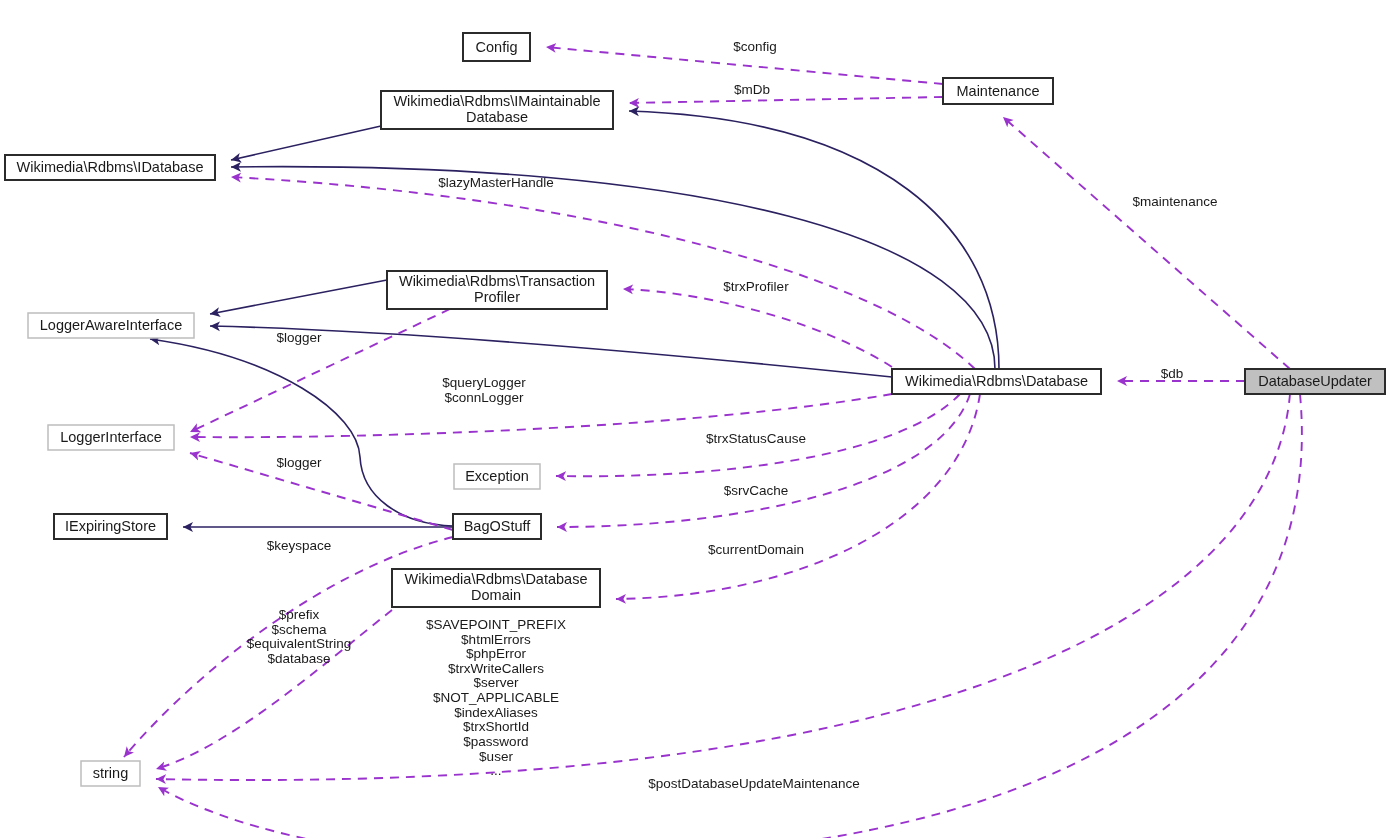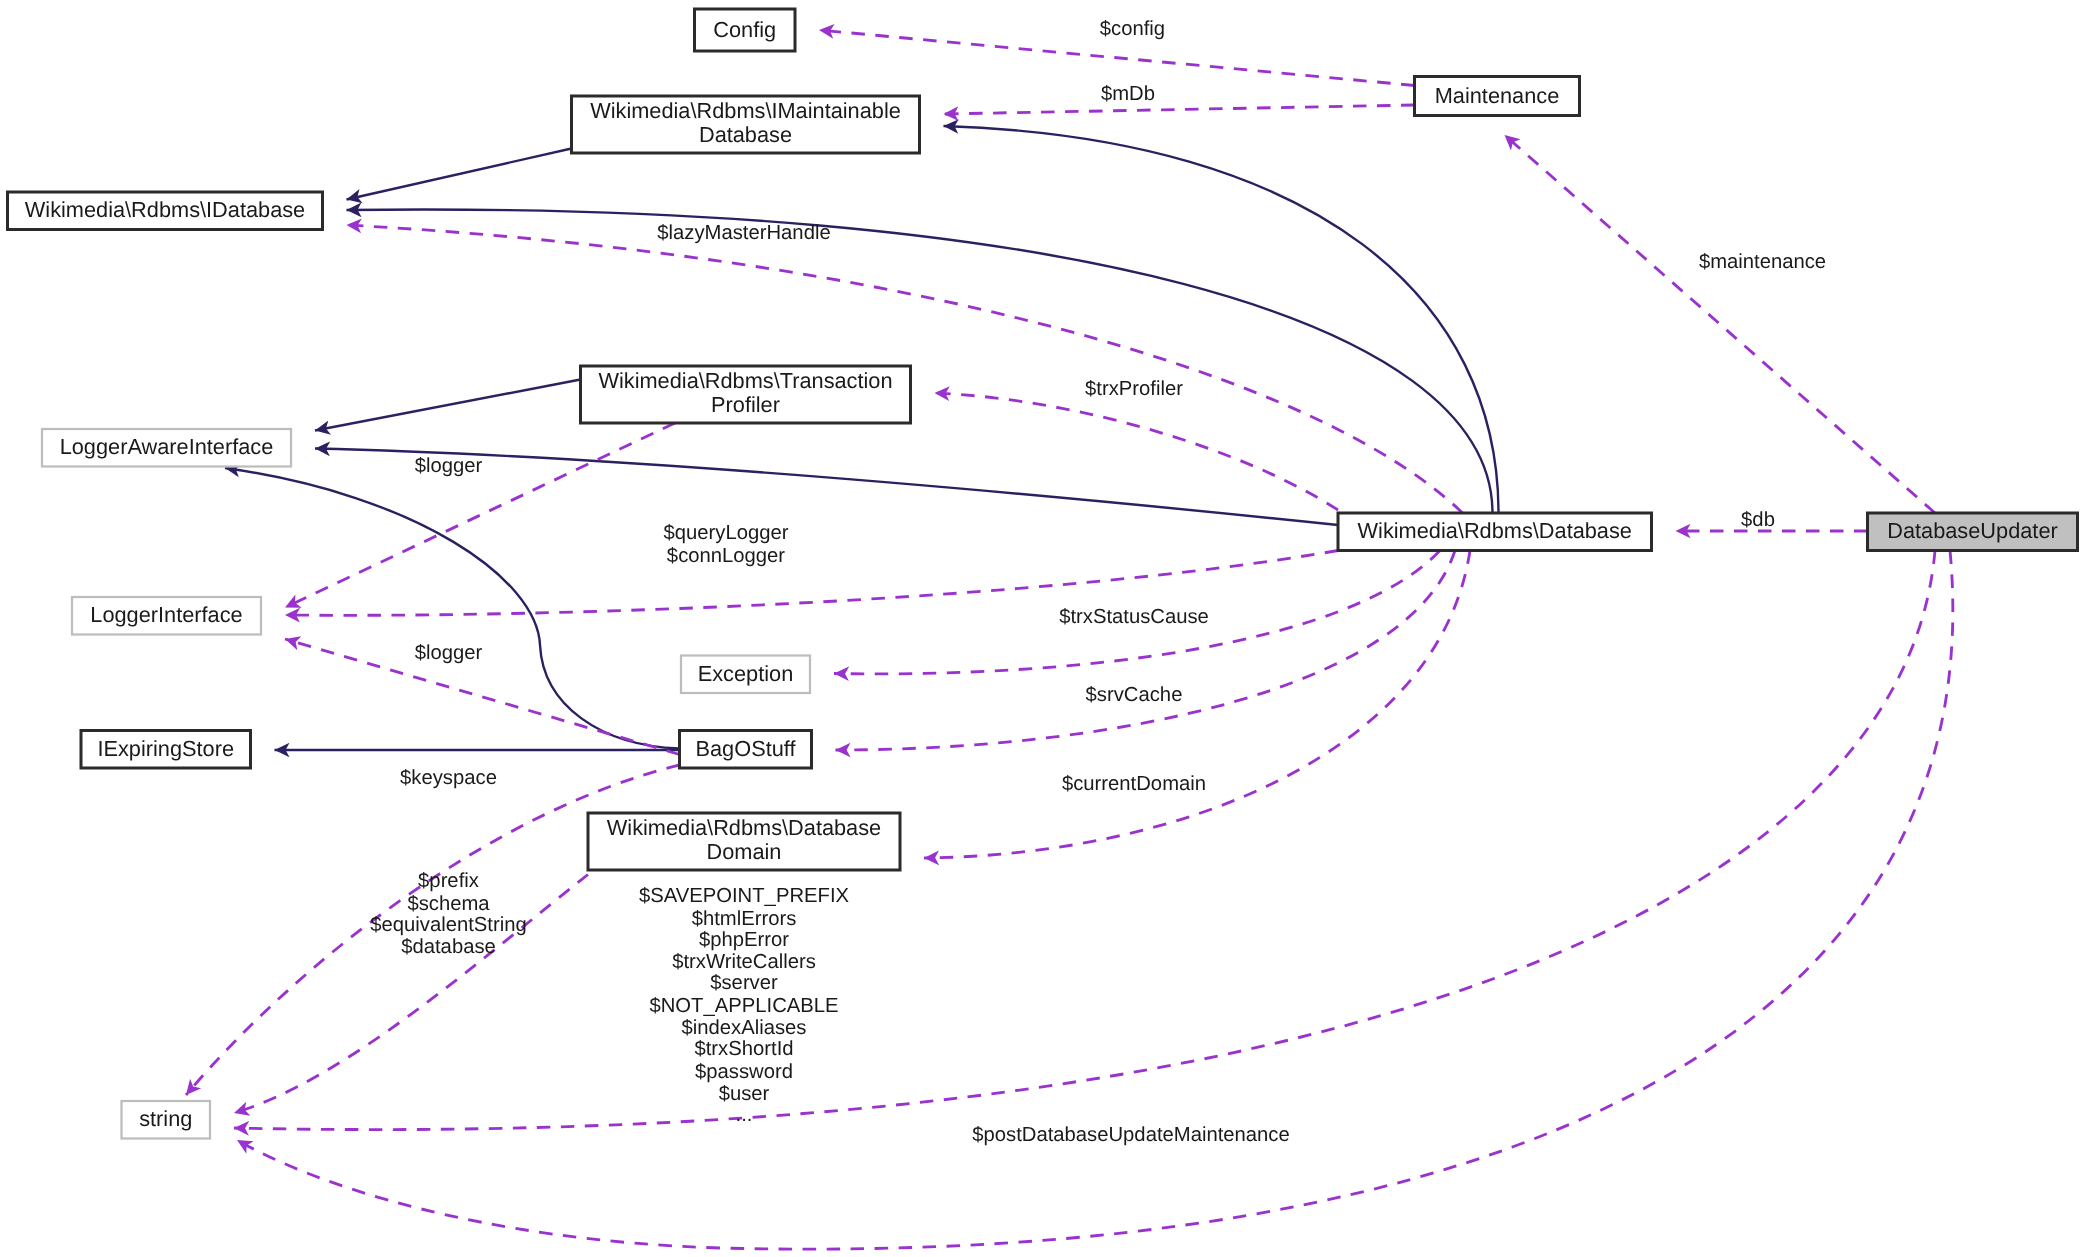--- a/index.html
+++ b/index.html
@@ -10,20 +10,21 @@
   body {
     width: 1388px;
     height: 838px;
     font-family: "Liberation Sans", sans-serif;
     overflow: hidden;
   }
   #diagram-root {
     position: relative;
     width: 1388px;
     height: 678px;
+    margin-top: 27px;
   }
   svg#uml-canvas {
     display: block;
     width: 1388px;
     height: 838px;
   }
   .node-box rect {
     fill: #ffffff;
   }
   .node-box.border-dark rect {

